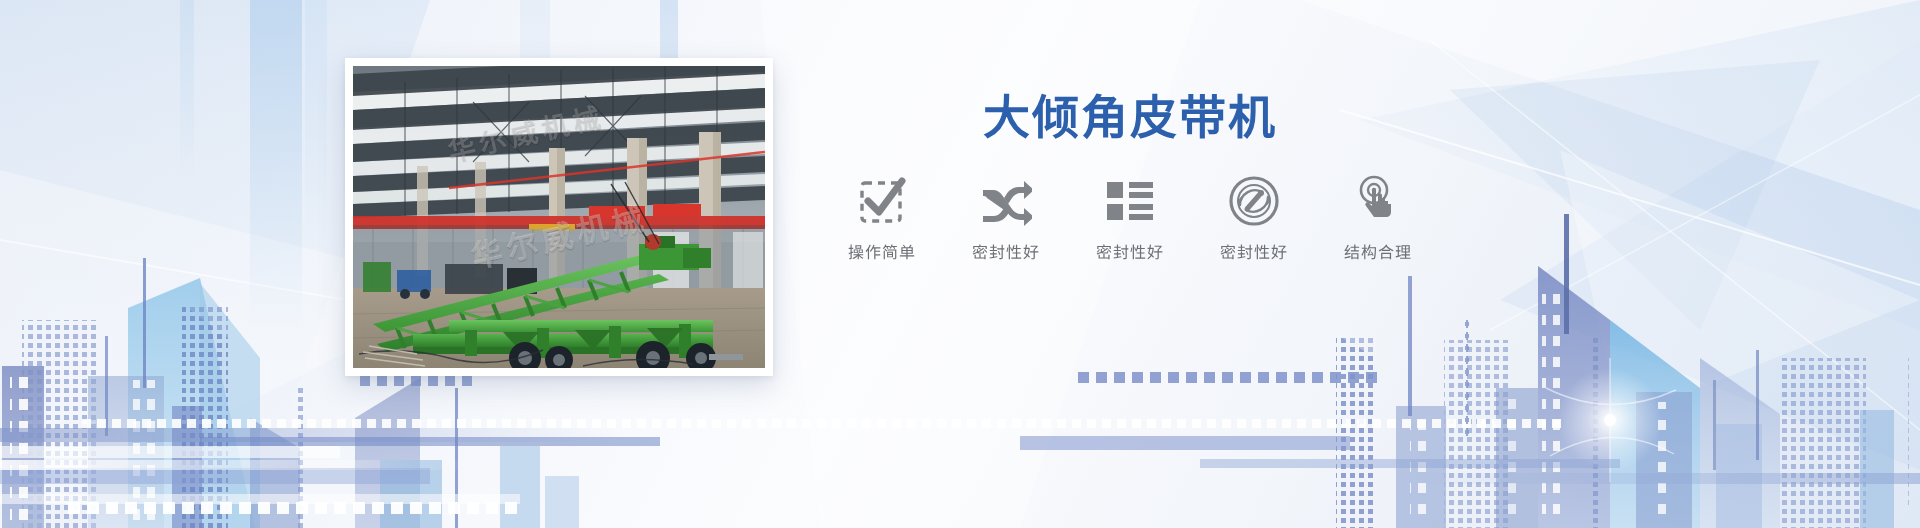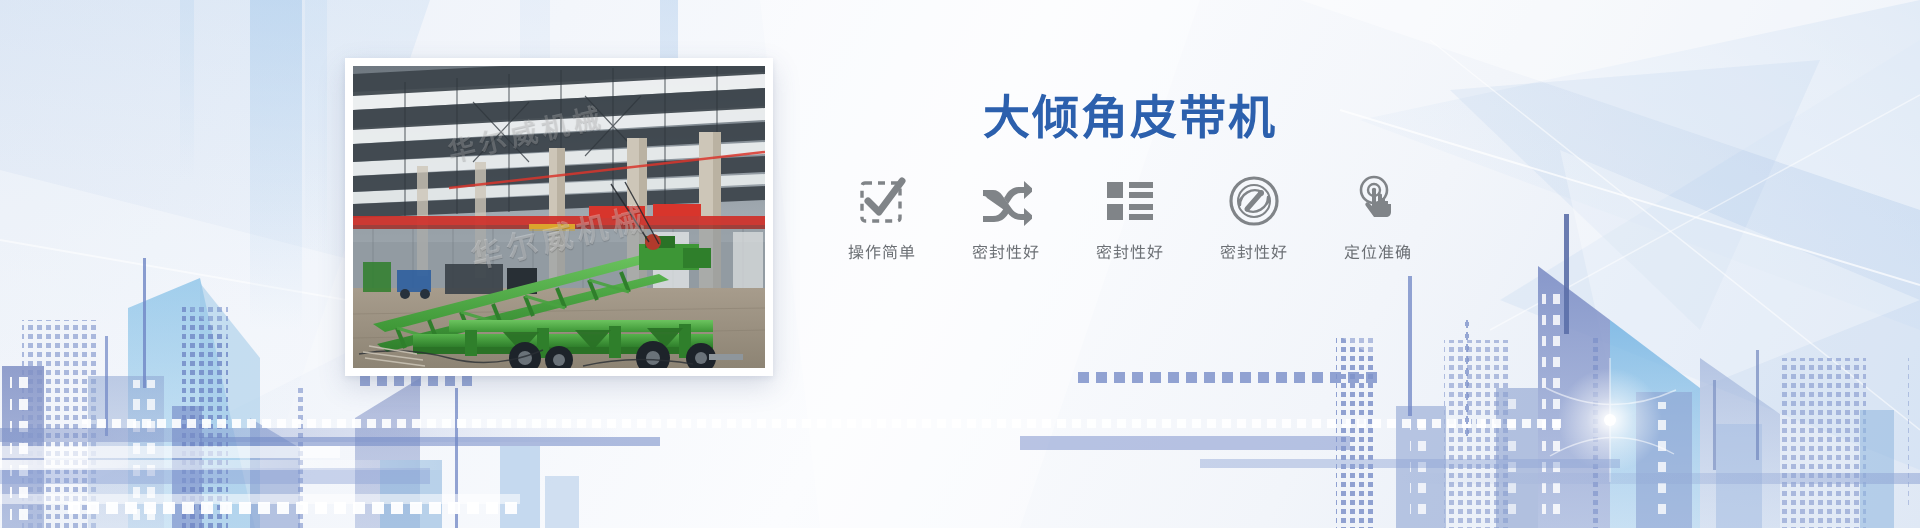--- a/index.html
+++ b/index.html
@@ -683,21 +683,21 @@
             <circle cx="22" cy="15" r="13" fill="none" stroke="currentColor" stroke-width="2.6"></circle>
             <circle cx="22" cy="15" r="6" fill="none" stroke="currentColor" stroke-width="2.4"></circle>
             <circle cx="22" cy="15" r="2.2" fill="currentColor"></circle>
             <path d="M20 15 v16 l-3-3 c-2-2-5 1-3 3 l8 11 h12 c3 0 5-2 5-5
                      v-8 h-3 v-3 h-3 v-3 h-3 v-3 c0-2-4-2-4 0 v7 h-2 V15
                      c0-2-4-2-4 0z" fill="currentColor"></path>
             <rect x="28" y="26" width="4" height="9" fill="currentColor"></rect>
             <rect x="34" y="29" width="4" height="7" fill="currentColor"></rect>
           </svg>
         </span>
-        <span class="flabel">定位准确</span>
+        <span class="flabel">结构合理</span>
       </div>
 
     </div>
   </div>
 
   <div class="deco" style="left:1464px;top:318px;width:6px;height:120px;
               background-image:radial-gradient(#7f93ca 45%,transparent 46%);
               background-size:6px 12px;opacity:.8;"></div>
 
 </div>

